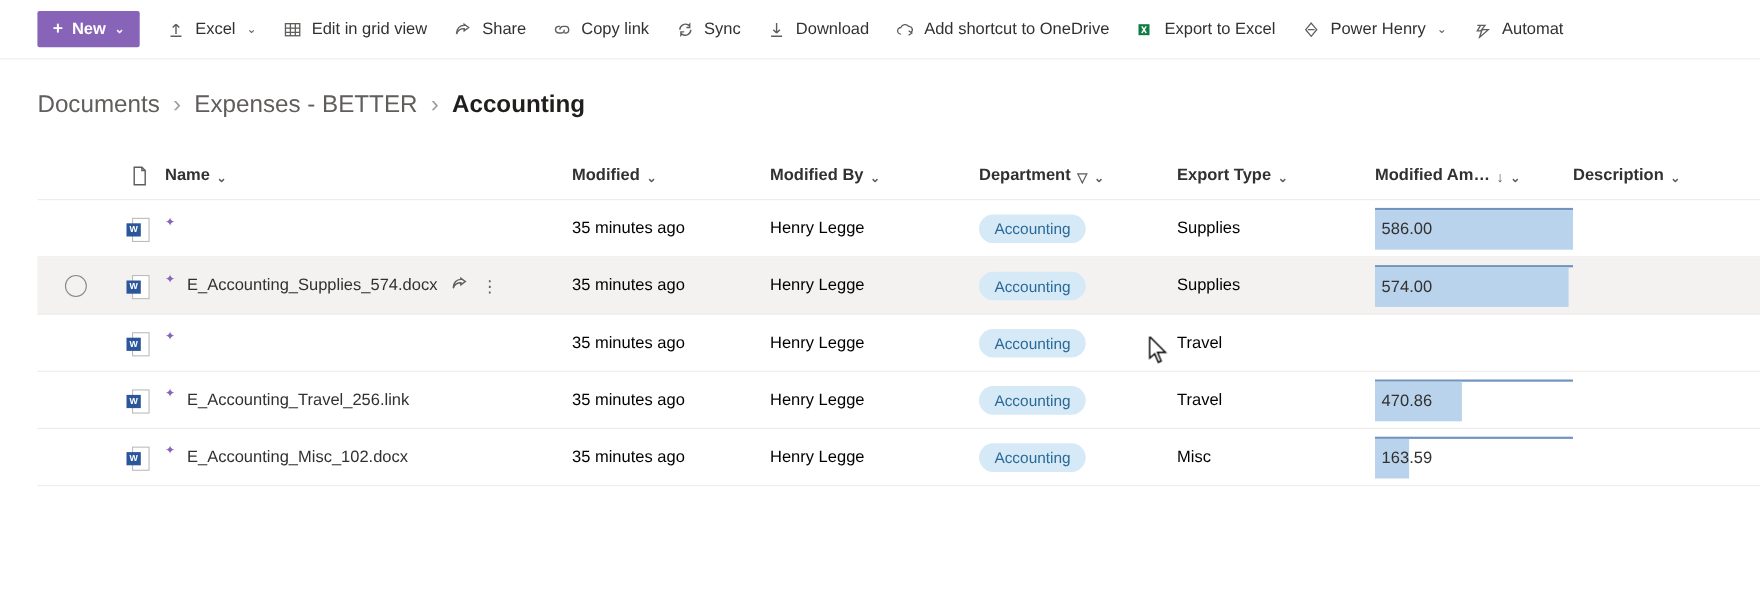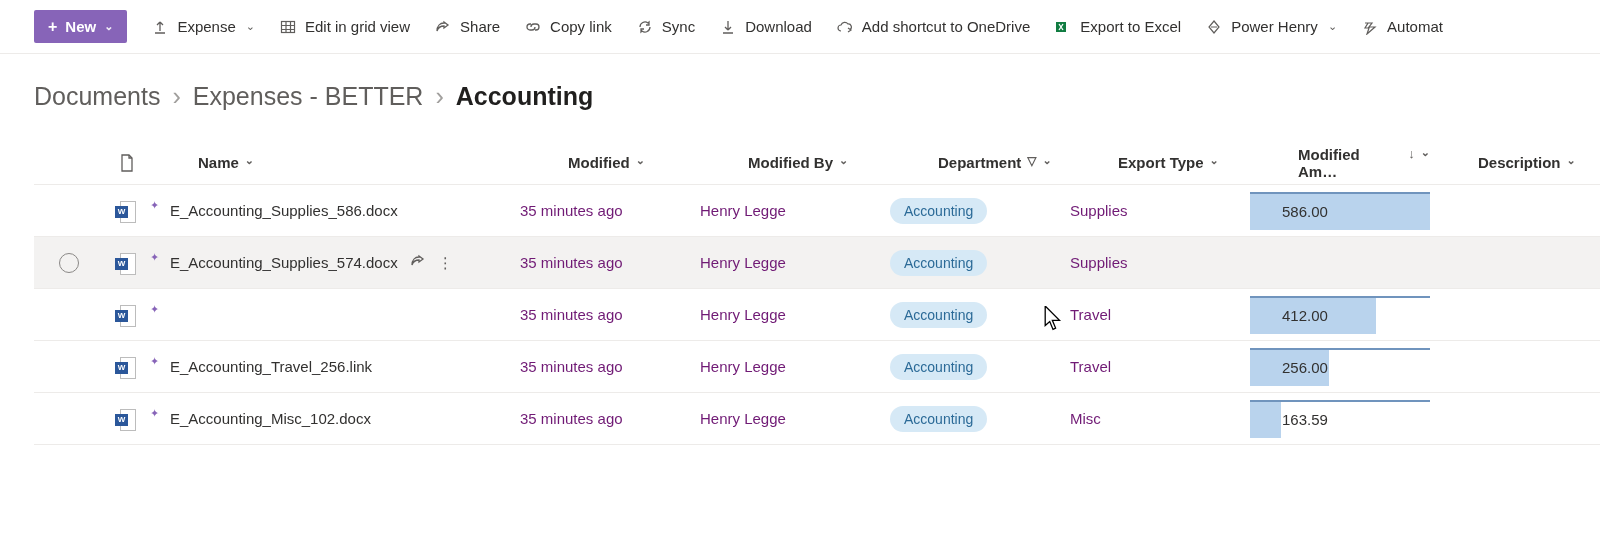--- a/index.html
+++ b/index.html
@@ -49,38 +49,38 @@
   .cmd .ico { display:inline-flex; width:18px; height:18px; align-items:center; justify-content:center; color:#605e5c; }
   .cmd .ico.excel { color:#0b7a3b; }
   .cmd .chev { font-size: 11px; color:#605e5c; margin-left:2px; }
 
   
   .breadcrumb {
     display: flex;
     align-items: center;
     gap: 12px;
     padding: 28px 34px 10px;
-    font-size: 25px;
+    font-size: 22px;
     color: #605e5c;
   }
   .breadcrumb a { color:#605e5c; text-decoration:none; cursor:pointer; }
   .breadcrumb .sep { color:#a19f9d; }
   .breadcrumb .current { color:#201f1e; font-weight:600; }
 
   
   .tablewrap { margin: 20px 0 0 34px; }
   .hdr, .row {
     display: grid;
     grid-template-columns: 70px 46px 370px 180px 190px 180px 180px 180px 170px;
     align-items: center;
     min-height: 44px;
     border-bottom: 1px solid #edebe9;
   }
   .hdr { font-weight:600; color:#323130; font-size:15px; }
-  .hdr .hlabel { display:flex; align-items:flex-start; gap:6px; cursor:pointer;margin-left:48px; }
+  .hdr .hlabel { display:flex; align-items:flex-end; gap:6px; cursor:pointer; }
   .hdr .hchev { font-size:11px; color:#605e5c; }
   .hdr .funnel { font-size:12px; color:#605e5c; }
   .hdr .arrow-down { font-size:13px; color:#605e5c; }
 
   .row { min-height:52px; font-size:15px; color:#323130; }
   .row.hover { background:#f3f2f1; }
 
   .selcol { display:flex; justify-content:center; }
   .radio {
     width:20px; height:20px; border:1px solid #8a8886; border-radius:50%;
@@ -108,35 +108,35 @@
     color:#8764b8; font-size:11px; line-height:8px;
     transform: translateY(-6px);
   }
   .fname .nm { cursor:pointer; }
   .fname .share-ico, .fname .more-ico {
     color:#605e5c; cursor:pointer; visibility:hidden; font-size:15px;
   }
   .row.hover .fname .share-ico,
   .row.hover .fname .more-ico { visibility:visible; }
 
-  .muted { color:#701a75; }
+  .muted { color:#000000; }
   .pill {
     display:inline-block; padding:5px 14px; border-radius:16px;
     background:#d6e9f6; color:#2b6a97; font-size:14px;
   }
 
   .amtcell {
     position:relative; height:38px; display:flex; align-items:center;
     border-top:2px solid #7094bd; padding-left:6px;
   }
   .amtbar {
     position:absolute; left:0; top:0; bottom:0;
     background:#b9d3ed;
   }
-  .amtcell span { position:relative; z-index:1;margin-left:26px; }
+  .amtcell span { position:relative; z-index:1; }
 
   .cursor {
     position: fixed; pointer-events:none;
     width:18px; height:26px;
   }
 </style>
 </head>
 <body>
 
 <div class="commandbar">
@@ -145,21 +145,21 @@
     <span>New</span>
     <span class="chev">⌄</span>
   </button>
 
   <span class="cmd">
     <span class="ico">
       <svg viewBox="0 0 16 16" width="16" height="16" fill="none" stroke="currentColor" stroke-width="1.3">
           <path d="M8 12V3M8 3l-3 3M8 3l3 3M3 14h10"></path>
         </svg>
     </span>
-    <span>Expense</span>
+    <span>Excel</span>
     <span class="chev">⌄</span>
   </span>
 
   <span class="cmd">
     <span class="ico">
       <svg viewBox="0 0 16 16" width="16" height="16" fill="none" stroke="currentColor" stroke-width="1.2">
           <rect x="1.5" y="2.5" width="13" height="11"></rect>
           <path d="M1.5 6.5h13M1.5 10.5h13M6 2.5v11M10.5 2.5v11"></path>
         </svg>
     </span>
@@ -294,21 +294,20 @@
   <div id="rows">
       <div class="row">
         <div class="selcol">
           <div class="radio"></div>
         </div>
         <div class="fileicon-col">
           <span class="wordicon"></span>
         </div>
         <div class="fname">
           <span class="newind">✦</span>
-          <span class="nm">E_Accounting_Supplies_586.docx</span>
           <span class="share-ico"><svg viewBox="0 0 16 16" width="16" height="16" fill="none" stroke="currentColor" stroke-width="1.3">
               <path d="M9 3l4 3-4 3V7c-4 0-6 2-7 5 0-5 3-8 7-8V3z"></path>
             </svg></span>
           <span class="more-ico">⋮</span>
         </div>
         <div class="muted">35 minutes ago</div>
         <div class="muted">Henry Legge</div>
         <div><span class="pill">Accounting</span></div>
         <div class="muted">Supplies</div>
         <div class="amtcell">
@@ -329,44 +328,44 @@
           <span class="nm">E_Accounting_Supplies_574.docx</span>
           <span class="share-ico"><svg viewBox="0 0 16 16" width="16" height="16" fill="none" stroke="currentColor" stroke-width="1.3">
               <path d="M9 3l4 3-4 3V7c-4 0-6 2-7 5 0-5 3-8 7-8V3z"></path>
             </svg></span>
           <span class="more-ico">⋮</span>
         </div>
         <div class="muted">35 minutes ago</div>
         <div class="muted">Henry Legge</div>
         <div><span class="pill">Accounting</span></div>
         <div class="muted">Supplies</div>
+        <div class="amtcell">
+          <div class="amtbar" style="width:98%"></div>
+          <span>574.00</span>
+        </div>
         <div></div>
       </div>
       <div class="row">
         <div class="selcol">
           <div class="radio"></div>
         </div>
         <div class="fileicon-col">
           <span class="wordicon"></span>
         </div>
         <div class="fname">
           <span class="newind">✦</span>
           <span class="share-ico"><svg viewBox="0 0 16 16" width="16" height="16" fill="none" stroke="currentColor" stroke-width="1.3">
               <path d="M9 3l4 3-4 3V7c-4 0-6 2-7 5 0-5 3-8 7-8V3z"></path>
             </svg></span>
           <span class="more-ico">⋮</span>
         </div>
         <div class="muted">35 minutes ago</div>
         <div class="muted">Henry Legge</div>
         <div><span class="pill">Accounting</span></div>
         <div class="muted">Travel</div>
-        <div class="amtcell">
-          <div class="amtbar" style="width:70%"></div>
-          <span>412.00</span>
-        </div>
         <div></div>
       </div>
       <div class="row">
         <div class="selcol">
           <div class="radio"></div>
         </div>
         <div class="fileicon-col">
           <span class="wordicon"></span>
         </div>
         <div class="fname">
@@ -376,21 +375,21 @@
               <path d="M9 3l4 3-4 3V7c-4 0-6 2-7 5 0-5 3-8 7-8V3z"></path>
             </svg></span>
           <span class="more-ico">⋮</span>
         </div>
         <div class="muted">35 minutes ago</div>
         <div class="muted">Henry Legge</div>
         <div><span class="pill">Accounting</span></div>
         <div class="muted">Travel</div>
         <div class="amtcell">
           <div class="amtbar" style="width:44%"></div>
-          <span>256.00</span>
+          <span>470.86</span>
         </div>
         <div></div>
       </div>
       <div class="row">
         <div class="selcol">
           <div class="radio"></div>
         </div>
         <div class="fileicon-col">
           <span class="wordicon"></span>
         </div>

